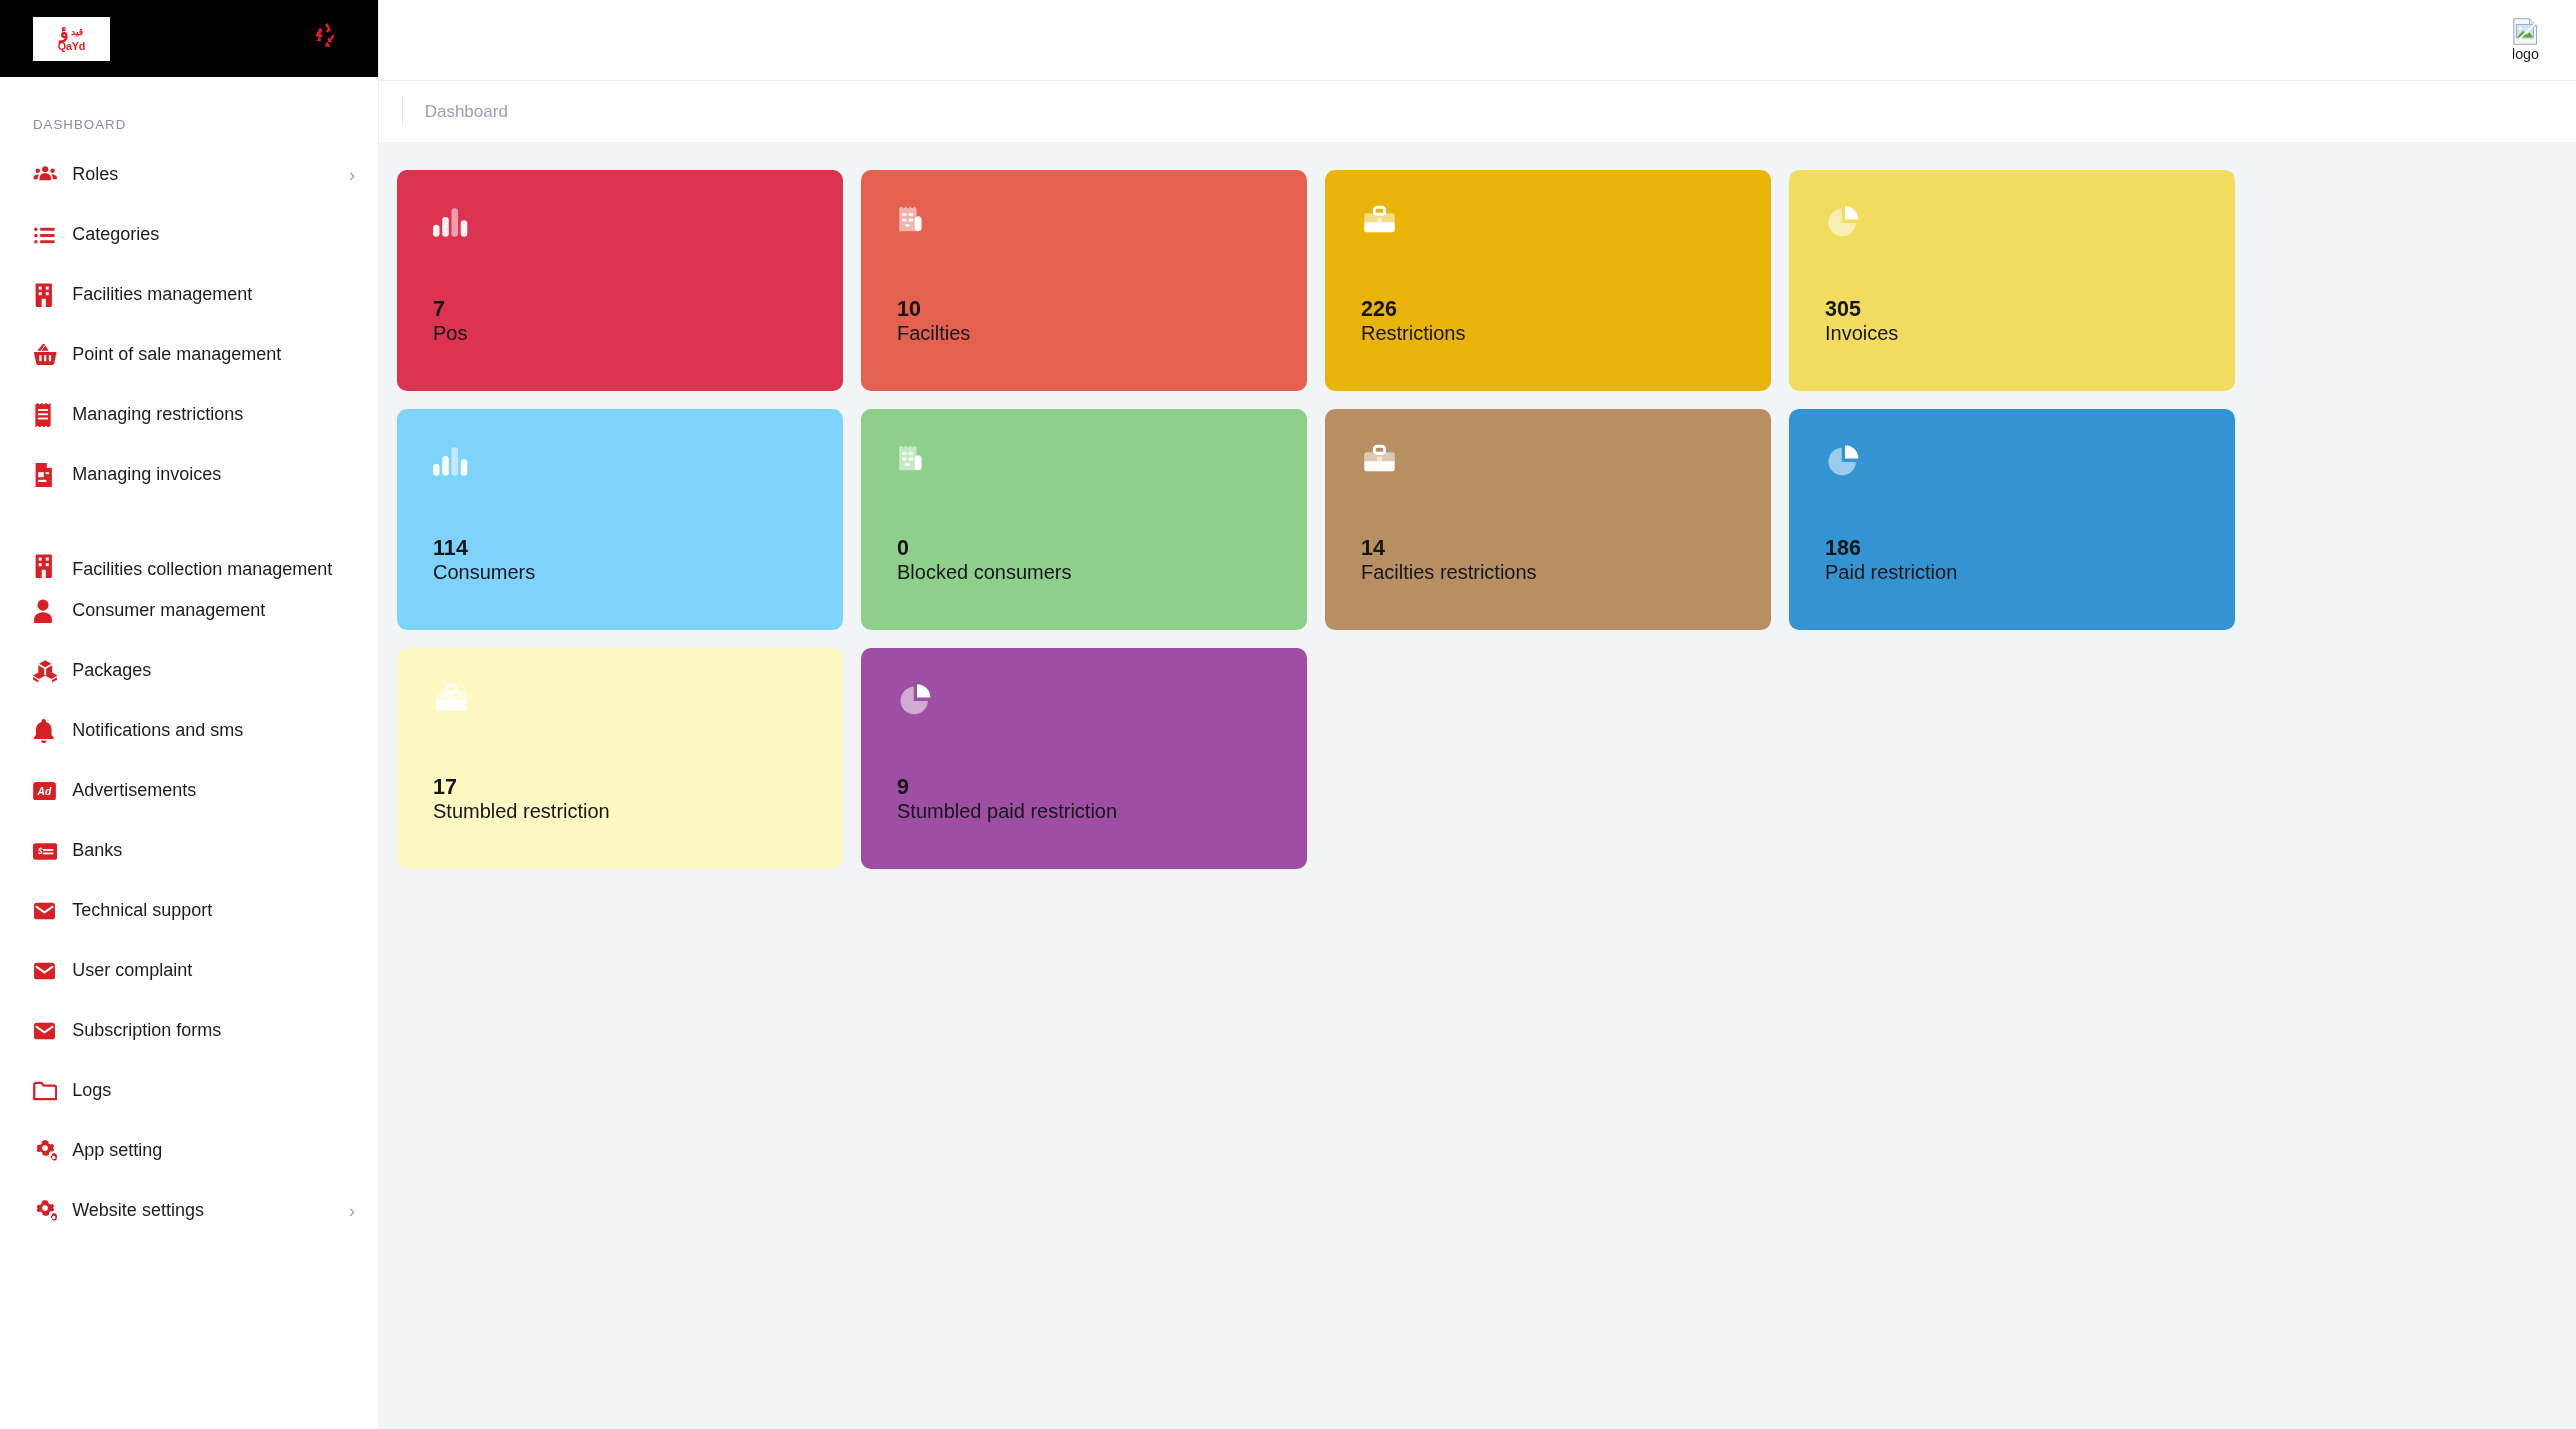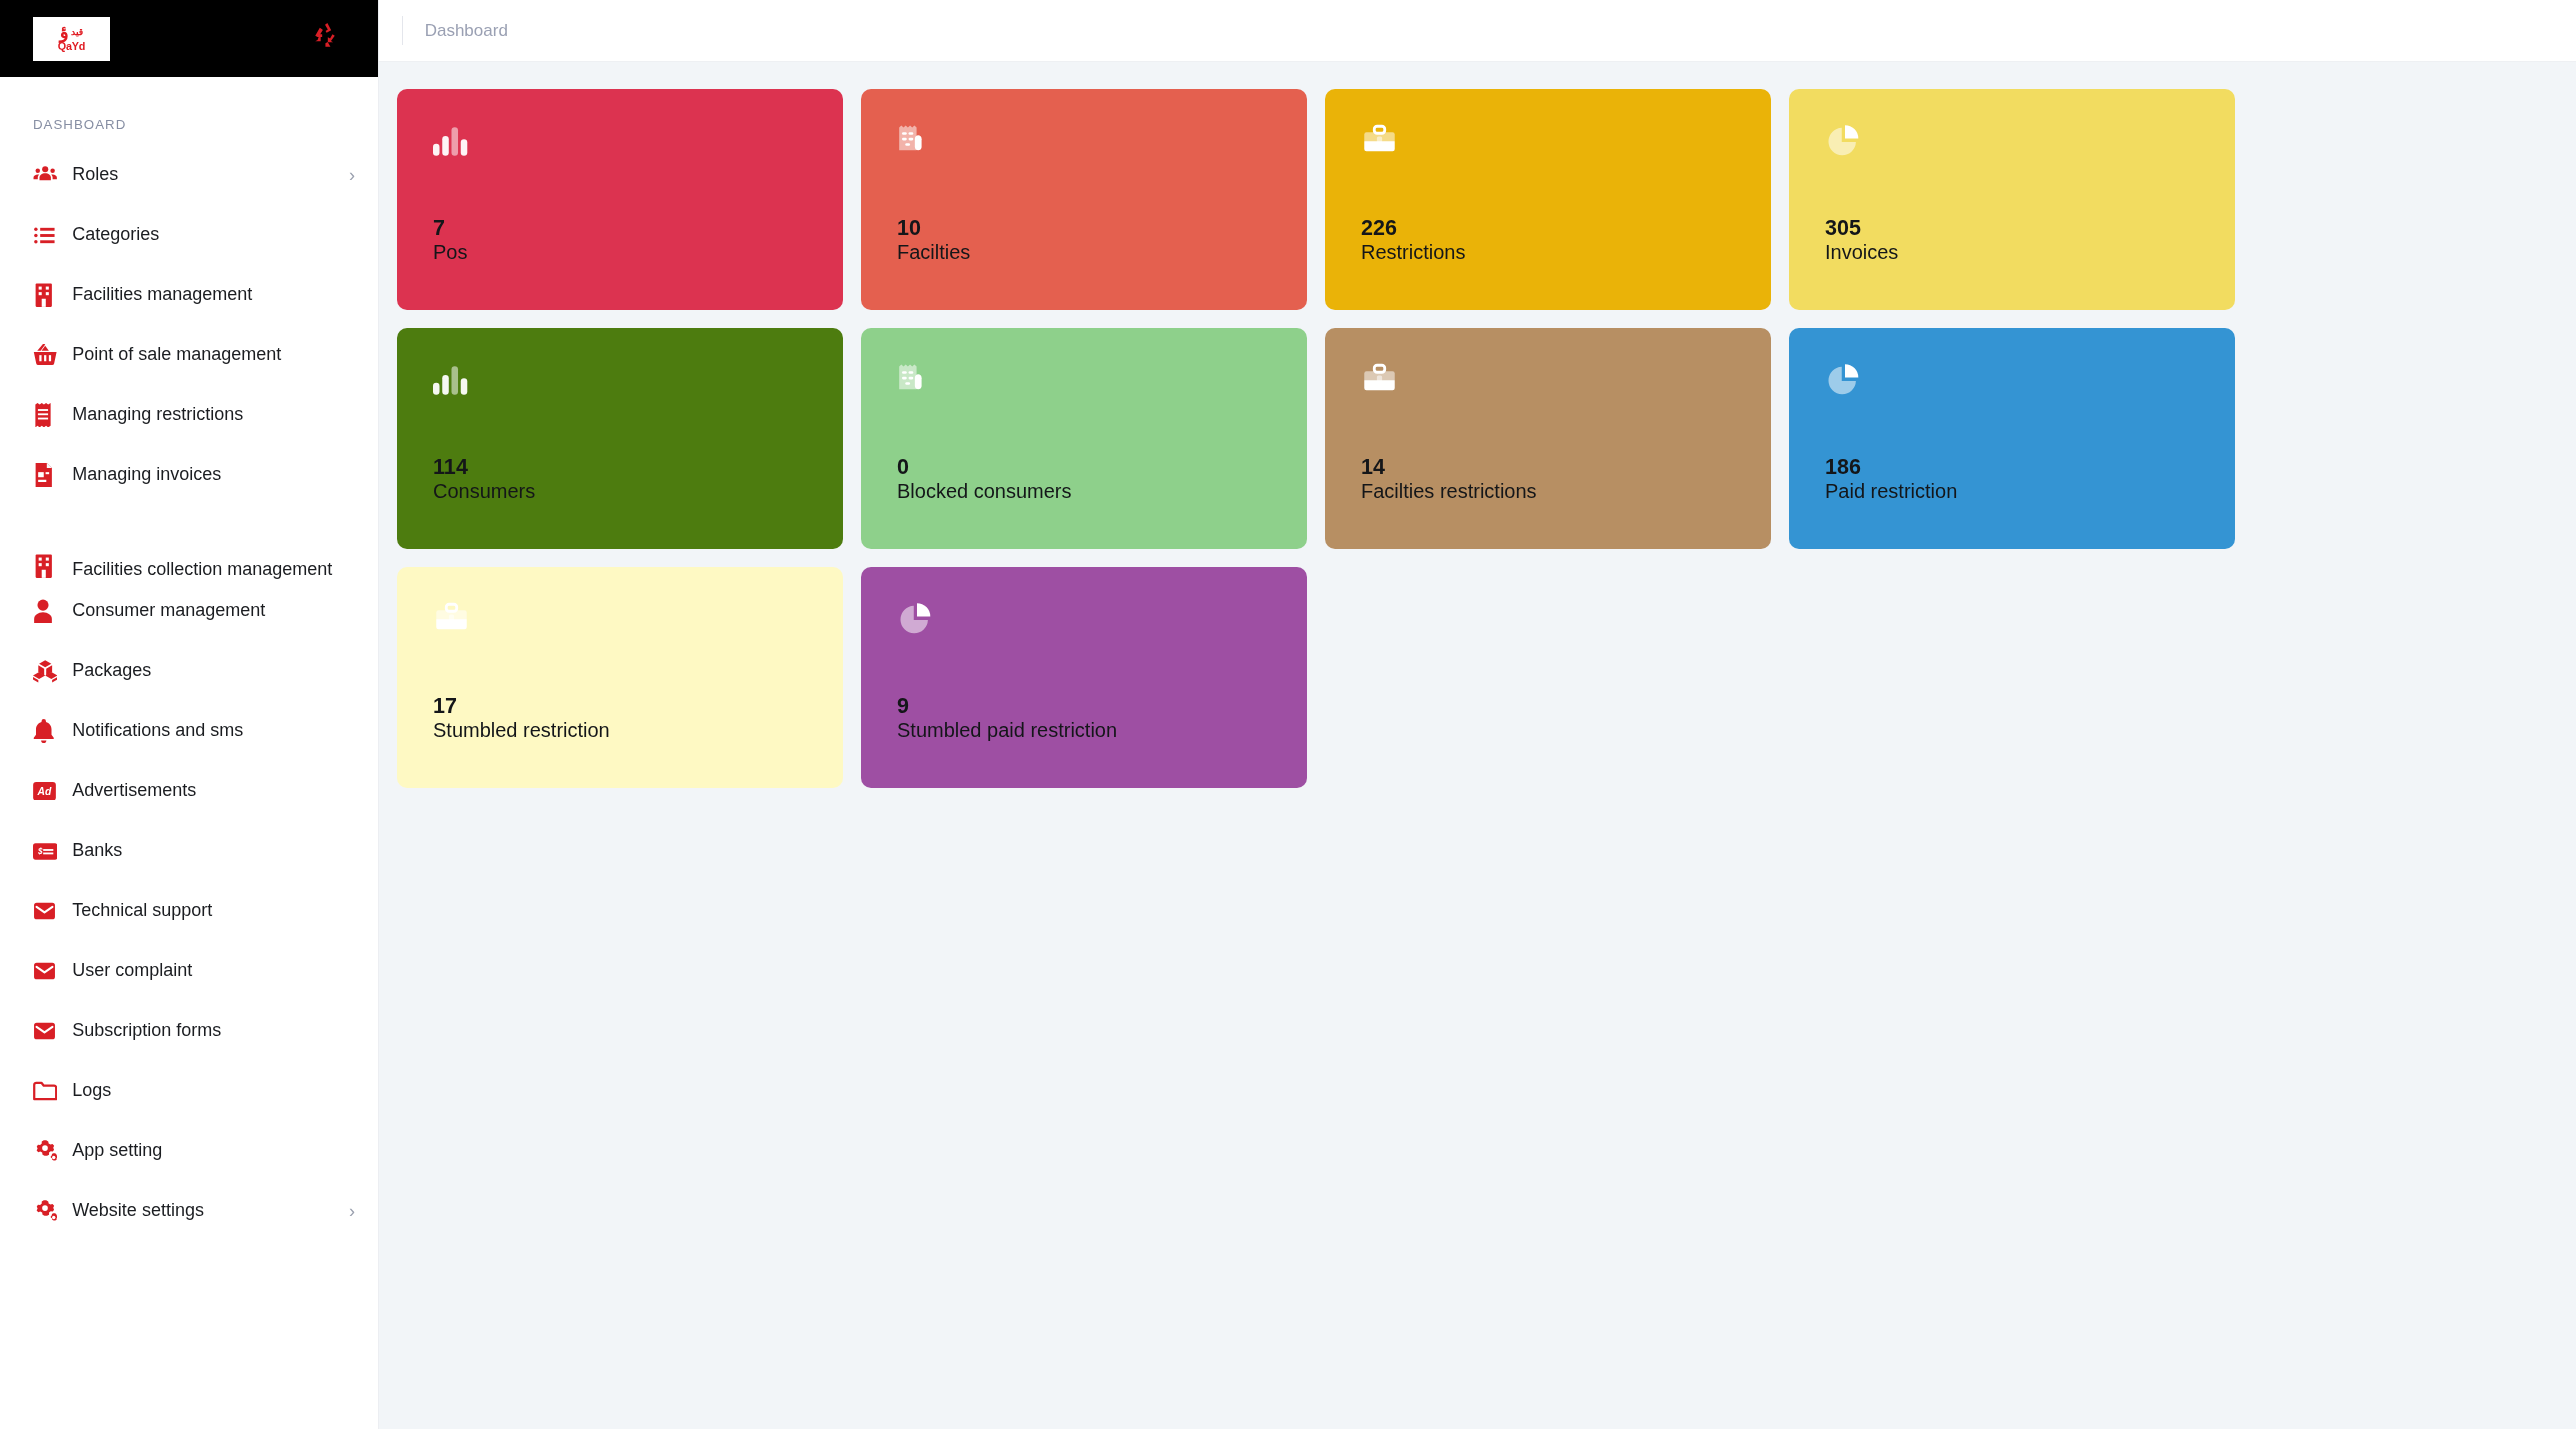--- a/index.html
+++ b/index.html
@@ -356,20 +356,35 @@
             </svg>
           </span>
           <span class="nav-label">Website settings</span>
           <span class="nav-chev">›</span>
         </li>
       </ul>
   </aside>
 
   <section class="main">
 
+    <header class="topbar">
+      <div class="topbar-logo">
+        <span class="broken-img">
+          <svg width="24.4" height="27" viewBox="0 0 34 38">
+            <path d="M1 1h22l10 10v26H1z" fill="#f4f6fa" stroke="#9aa4b8" stroke-width="1.4"></path>
+            <path d="M23 1v10h10" fill="#dde3ed" stroke="#9aa4b8" stroke-width="1.4"></path>
+            <rect x="4.5" y="9" width="24" height="19" fill="#cfe0f2" stroke="#8fa4bd" stroke-width="1.2"></rect>
+            <circle cx="10" cy="14.5" r="2.6" fill="#ffffff"></circle>
+            <path d="M5.5 27 14 18l5.5 5.5L23 20l5 7z" fill="#58a832"></path>
+            <path d="M31 8 7 31" stroke="#ffffff" stroke-width="2.4"></path>
+          </svg>
+        </span>
+        <span class="cap">logo</span>
+      </div>
+    </header>
 
     <div class="crumbbar">
       <span class="crumb-divider"></span>
       <span class="crumb-text">Dashboard</span>
     </div>
 
     <div class="content">
       <div class="cards" id="card-grid">
           <div class="card" style="background: rgb(220, 51, 80);">
             <div class="card-ico">
@@ -415,21 +430,21 @@
           <div class="card" style="background: rgb(242, 220, 96);">
             <div class="card-ico">
               <svg width="37" height="37" viewBox="0 0 34 34">
                 <path d="M15.4 4.4a12.6 12.6 0 1 0 13 13H15.4V4.4z" fill="#ffffff" opacity="0.52"></path>
                 <path d="M18.4 2v12.2h12.2A12.2 12.2 0 0 0 18.4 2z" fill="#ffffff"></path>
               </svg>
             </div>
             <div class="card-value">305</div>
             <div class="card-label">Invoices</div>
           </div>
-          <div class="card" style="background: #4d7c0f;">
+          <div class="card" style="background: #7dd3fc;">
             <div class="card-ico">
               <svg width="37" height="37" viewBox="0 0 34 34">
                 <rect x="0" y="19" width="6" height="11" rx="3" fill="#ffffff" opacity="0.95"></rect>
                 <rect x="8.5" y="12" width="6" height="18" rx="3" fill="#ffffff" opacity="0.95"></rect>
                 <rect x="17" y="4" width="6" height="26" rx="3" fill="#ffffff" opacity="0.52"></rect>
                 <rect x="25.5" y="15" width="6" height="15" rx="3" fill="#ffffff" opacity="0.95"></rect>
               </svg>
             </div>
             <div class="card-value">114</div>
             <div class="card-label">Consumers</div>

